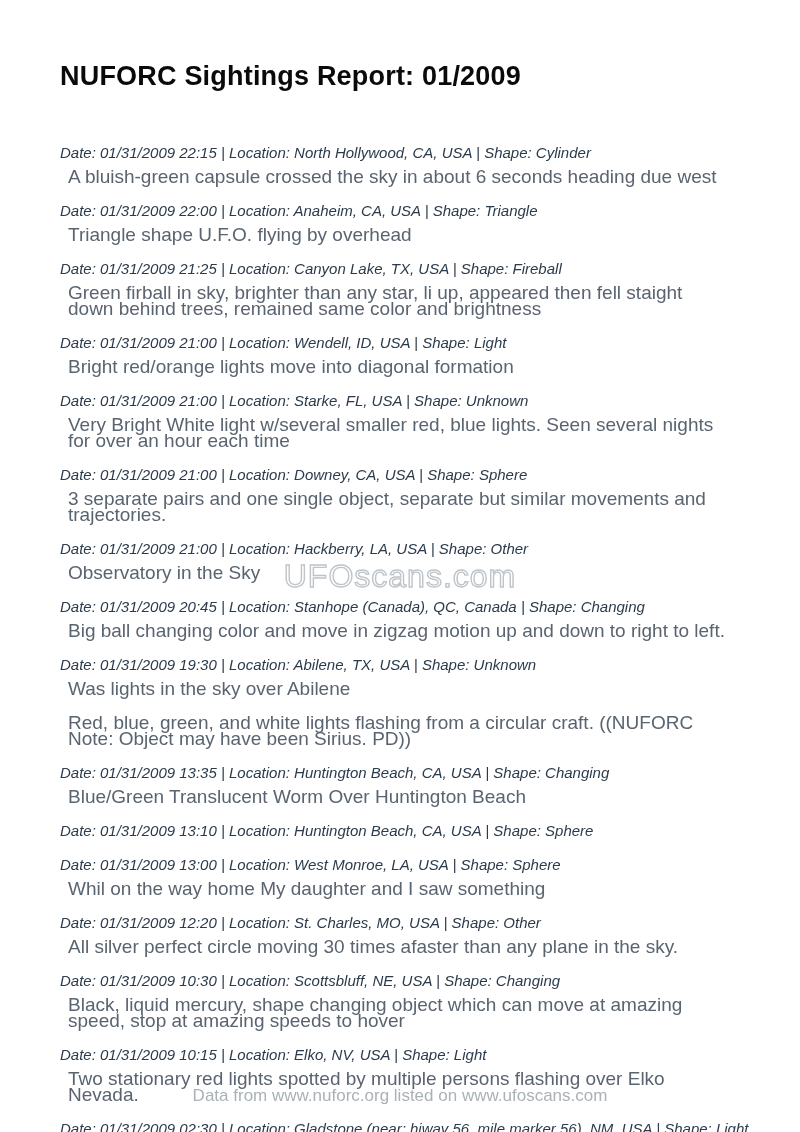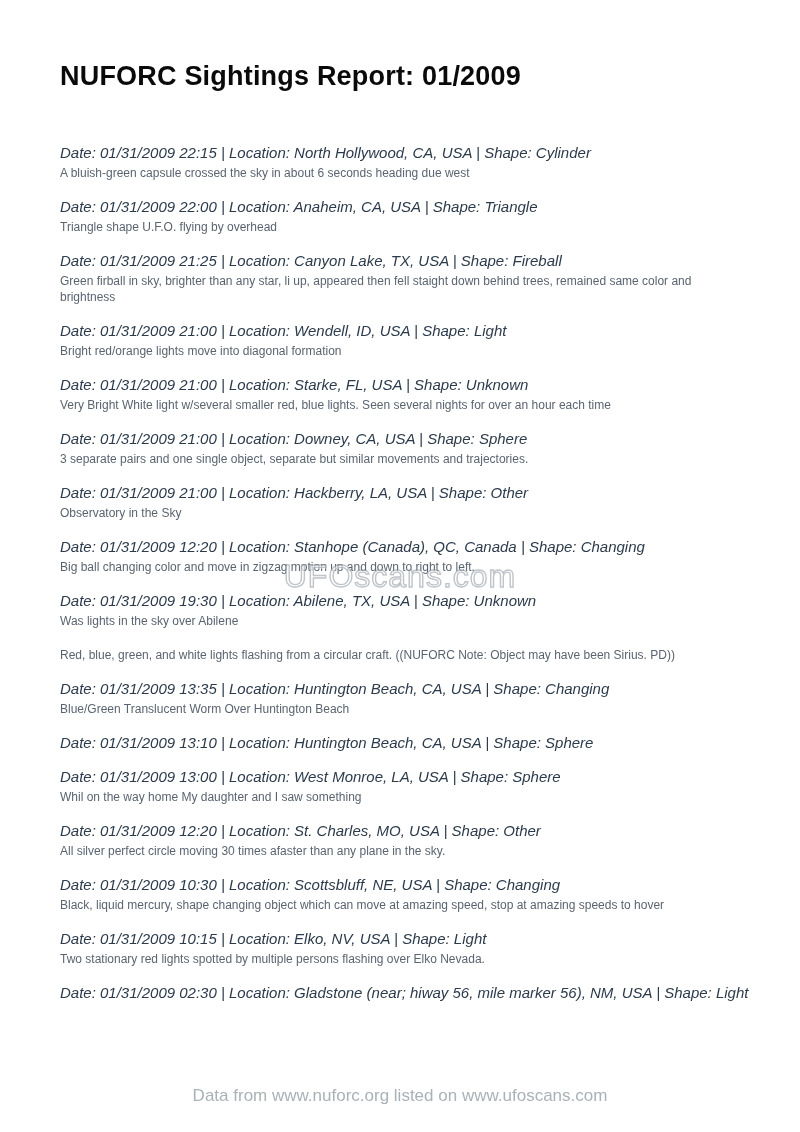--- a/index.html
+++ b/index.html
@@ -36,22 +36,22 @@
   .entry-header{
     margin:0 0 4px 0;
     font-size:15px;
     font-weight:normal;
     font-style:italic;
     color:var(--entry-header-color);
     line-height:16px;
     white-space:nowrap;
   }
   .entry-desc{
-    margin:0;
-    font-size:12px;
+    margin:8px;
+    font-size:19px;
     color:var(--entry-desc-color);
     line-height:16px;
   }
   .watermark{
     position:absolute;
     top:558px;
     left:50%;
     transform:translateX(-50%);
     z-index:2;
     font-size:32px;
@@ -108,21 +108,21 @@
     <p class="entry-header">Date: 01/31/2009 21:00 | Location: Downey, CA, USA | Shape: Sphere</p>
     <p class="entry-desc">3 separate pairs and one single object, separate but similar movements and trajectories.</p>
   </div>
 
   <div class="entry">
     <p class="entry-header">Date: 01/31/2009 21:00 | Location: Hackberry, LA, USA | Shape: Other</p>
     <p class="entry-desc">Observatory in the Sky</p>
   </div>
 
   <div class="entry">
-    <p class="entry-header">Date: 01/31/2009 12:20 | Location: Stanhope (Canada), QC, Canada | Shape: Changing</p>
+    <p class="entry-header">Date: 01/31/2009 20:45 | Location: Stanhope (Canada), QC, Canada | Shape: Changing</p>
     <p class="entry-desc">Big ball changing color and move in zigzag motion up and down to right to left.</p>
   </div>
 
   <div class="entry">
     <p class="entry-header">Date: 01/31/2009 19:30 | Location: Abilene, TX, USA | Shape: Unknown</p>
     <p class="entry-desc">Was lights in the sky over Abilene</p>
   </div>
 
   <div class="entry">
     <p class="entry-desc">Red, blue, green, and white lights flashing from a circular craft. ((NUFORC Note: Object may have been Sirius. PD))</p>

